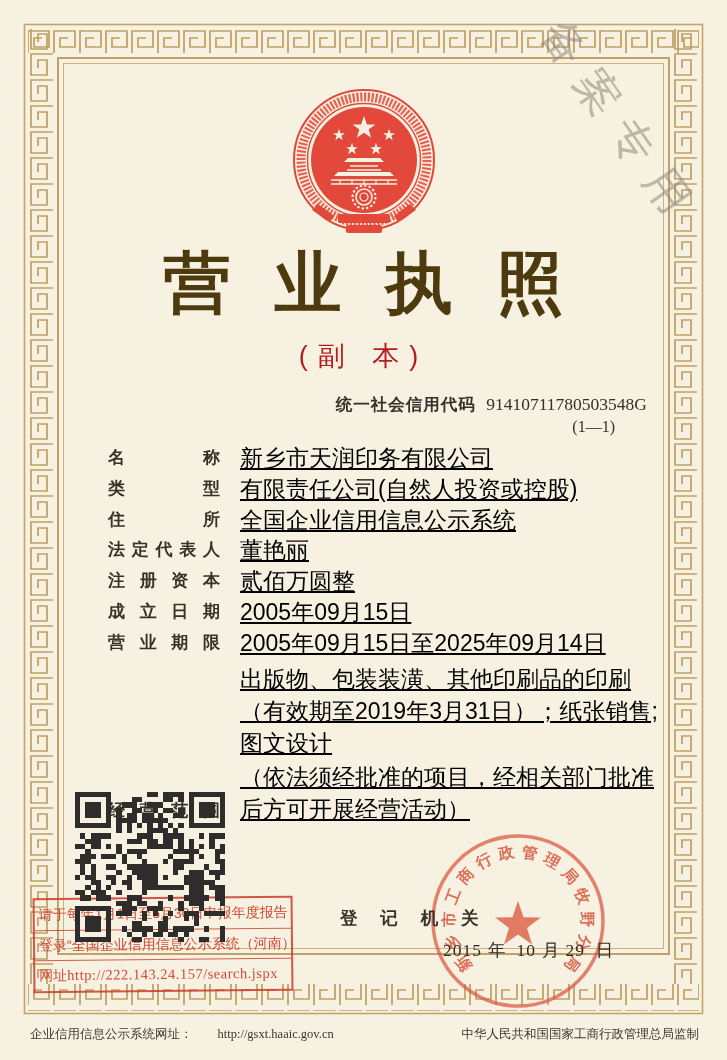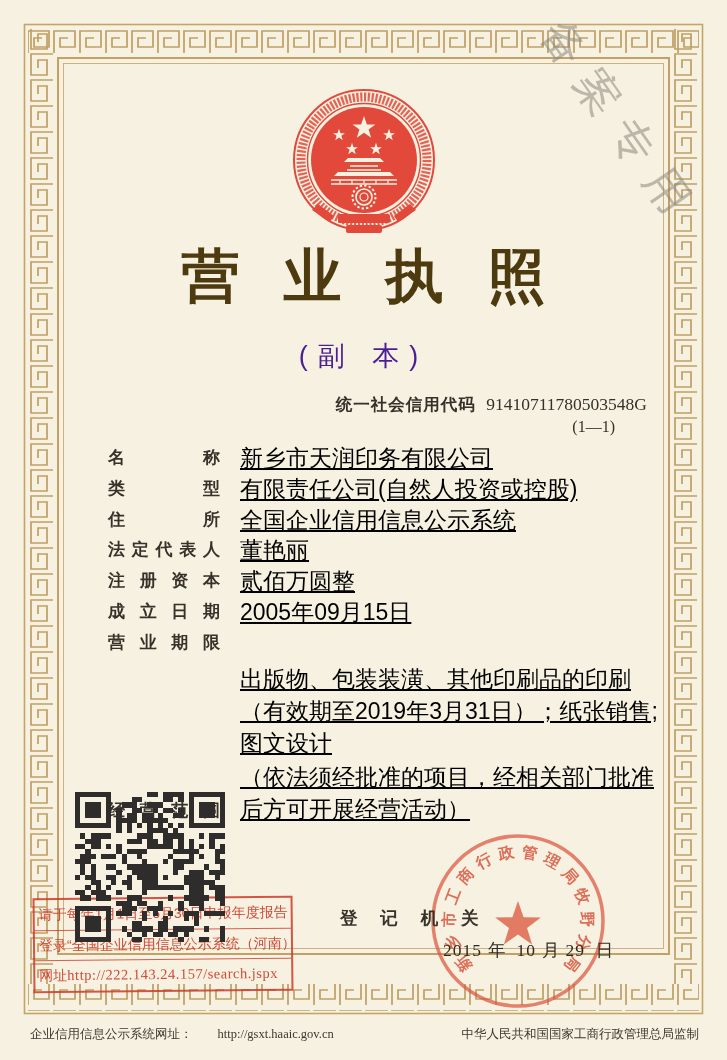--- a/index.html
+++ b/index.html
@@ -23,33 +23,33 @@
     font-size:44px;
     letter-spacing:16px;
     color:rgba(140,134,122,0.55);
     white-space:nowrap;
     font-weight:500;
   }
   
   #title{
     left:0;right:0;top:238px;
     text-align:center;
-    font-size:58px;
+    font-size:67px;
     font-weight:900;
     letter-spacing:44px;
     padding-left:44px;
     color:#4d3a0f;
     white-space:nowrap;
   }
   #subtitle{
     left:0;right:0;top:338px;
     text-align:center;
     font-size:27px;
     letter-spacing:10px;
-    color:#4c1d95;
+    color:#b91c1c;
   }
   
   #code-line{
     right:80px;top:394px;
     font-size:16.5px;
     color:#35312a;
     white-space:nowrap;
   }
   #code-line .lbl{font-weight:bold;letter-spacing:1px;}
   #code-line .val{font-family:"Liberation Serif","DejaVu Serif",serif;font-size:17.5px;margin-left:6px;}
@@ -244,20 +244,21 @@
     <div class="frow">
       <div class="flabel">注册资本</div>
       <div class="fvalue">贰佰万圆整</div>
     </div>
     <div class="frow">
       <div class="flabel">成立日期</div>
       <div class="fvalue">2005年09月15日</div>
     </div>
     <div class="frow">
       <div class="flabel">营业期限</div>
+      <div class="fvalue">2005年09月15日至2025年09月14日</div>
     </div>
     <div class="frow multi">
       <div class="flabel">经营范围</div>
       <div class="fvalue">
         <p>出版物、包装装潢、其他印刷品的印刷（有效期至2019年3月31日）；纸张销售;图文设计</p>
         <p>（依法须经批准的项目，经相关部门批准后方可开展经营活动）</p>
       </div>
     </div>
   </div>
 

